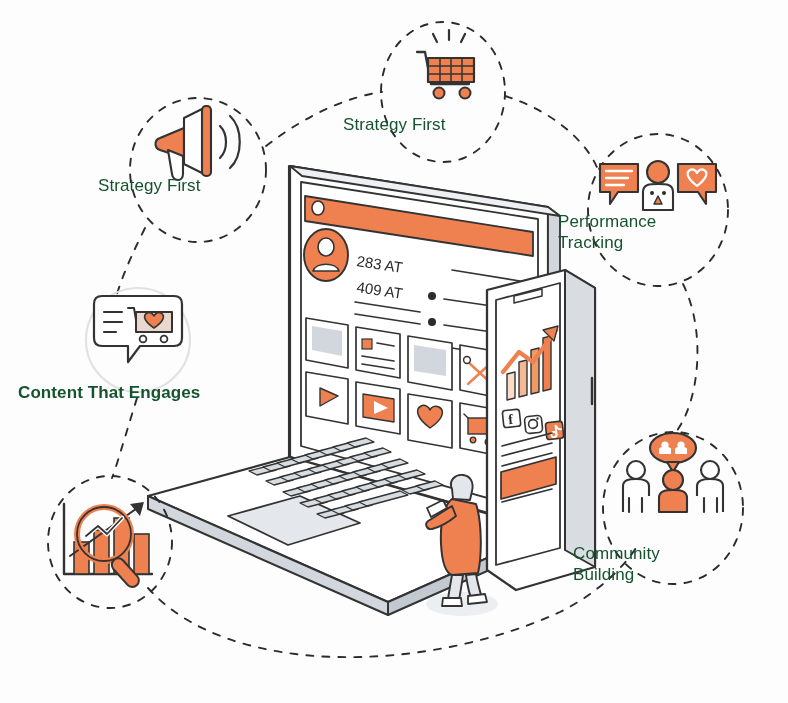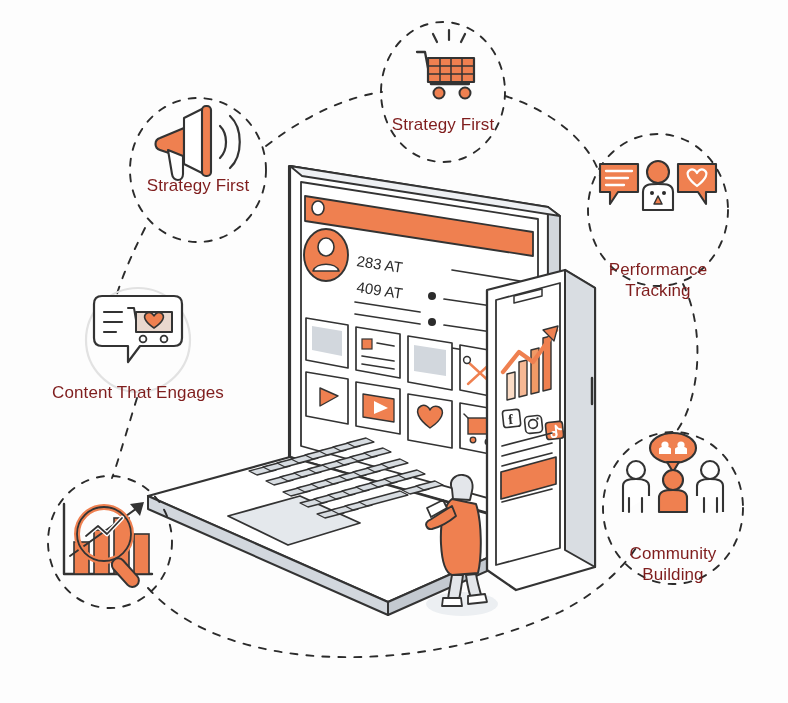--- a/index.html
+++ b/index.html
@@ -4,22 +4,22 @@
 <style>
   html,body{margin:0;padding:0;background:#ffffff;}
   body{
     width:788px;height:703px;position:relative;overflow:hidden;
     font-family:"Liberation Sans","DejaVu Sans",sans-serif;
     background:#fdfdfd;
   }
   #stage{position:absolute;inset:0;width:788px;height:703px;}
   svg{display:block;}
   .lbl{
-    position:absolute;color:#7f1d1d;font-size:17px;line-height:1.22;
-    text-align:center;font-weight:400;letter-spacing:.1px;
+    position:absolute;color:#14532d;font-size:17px;line-height:1.22;
+    text-align:left;font-weight:400;letter-spacing:.1px;
     white-space:pre-line;pointer-events:none;
   }
   .lbl.two{font-size:17px;}
 </style>
 </head>
 <body>
 
 <div id="stage">
 <svg width="788" height="703" viewBox="0 0 788 703" xmlns="http://www.w3.org/2000/svg">
   <defs>
@@ -358,19 +358,19 @@
     <path d="M-22 -4 L -10 -14 L -1 -6 L 14 -22" fill="none" stroke="#333" stroke-width="1.8" stroke-linecap="round" stroke-linejoin="round"></path>
     <rect x="11" y="16" width="13" height="34" rx="6.5" transform="rotate(-42 17 33)" fill="#ef8050" stroke="#333" stroke-width="2"></rect>
   </g>
 </svg>
 </div>
 
 <div class="lbl" style="left:98px;top:176px;width:200px;">Strategy First</div>
 
 <div class="lbl" style="left:343px;top:115px;width:200px;">Strategy First</div>
 
-<div class="lbl two" style="left:558px;top:212px;width:200px;margin-top:48px;">Performance
+<div class="lbl two" style="left:558px;top:212px;width:200px;">Performance
 Tracking</div>
 
 <div class="lbl two" style="left:573px;top:544px;width:200px;">Community
 Building</div>
 
-<div class="lbl" style="left:18px;top:383px;width:240px;">Content That Engages</div>
+<div class="lbl" style="left:18px;top:383px;width:240px;font-weight:bold;">Content That Engages</div>
 
 </body></html>

